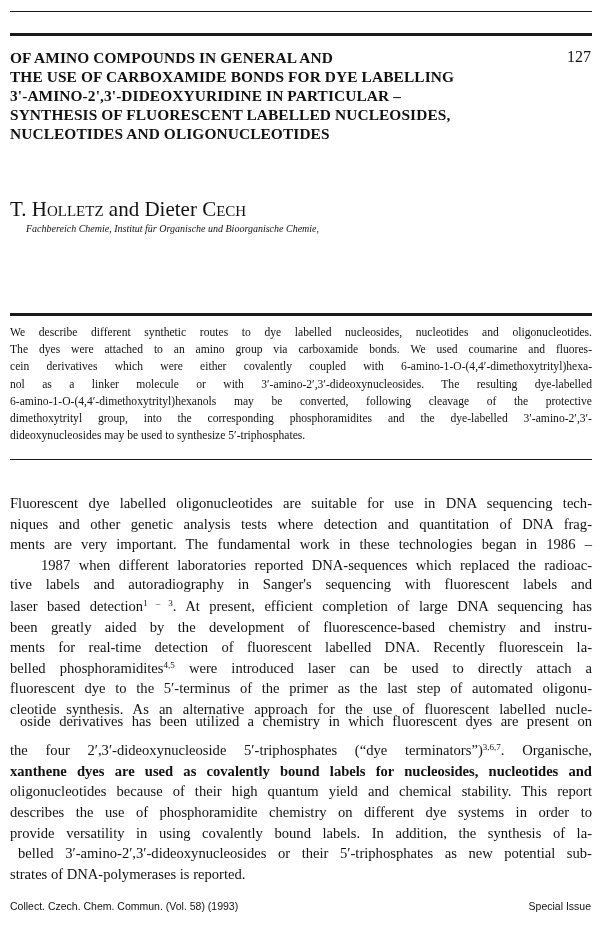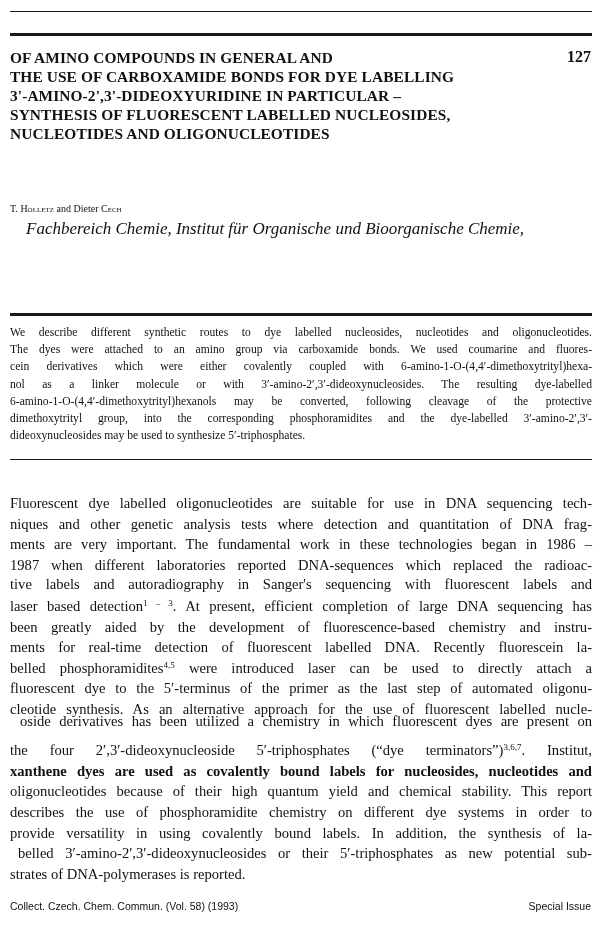--- a/index.html
+++ b/index.html
@@ -1,23 +1,23 @@
 <!DOCTYPE html>
 <html><head>
 <meta charset="utf-8">
 <style>
   html, body { margin: 0; padding: 0; background: #ffffff; }
   body { width: 600px; height: 928px; position: relative; overflow: hidden; color: #111; font-family: "Liberation Serif", serif; }
   .rule { position: absolute; left: 10px; right: 8px; background: #1a1a1a; }
-  .page-num { position: absolute; right: 9px; top: 26px; font-weight: bold; font-size: 16px; margin-top: 22px; }
+  .page-num { position: absolute; right: 9px; top: 26px; font-weight: normal; font-size: 16px; margin-top: 22px; }
   .title { position: absolute; left: 10px; top: 48px; width: 560px; font-weight: bold; font-size: 15.4px; line-height: 19px; letter-spacing: 0.1px; }
   .title div { white-space: nowrap; }
-  .authors { position: absolute; left: 10px; top: 203px; font-size: 10px; }
+  .authors { position: absolute; left: 10px; top: 197px; font-size: 21px; }
   .sc { font-variant: small-caps; }
-  .affil { position: absolute; left: 26px; top: 220px; font-style: italic; font-size: 17px; line-height: 17px; }
+  .affil { position: absolute; left: 26px; top: 220px; font-style: italic; font-size: 10px; line-height: 17px; }
   .affil div { white-space: nowrap; }
   .abstract { position: absolute; left: 10px; width: 582px; font-size: 11.6px; }
   .abstract .ln, .body .ln { position: absolute; left: 0; right: 0; white-space: nowrap; text-align: justify; text-align-last: justify; }
   .abstract .ln.last, .body .ln.last { text-align-last: left; }
   .body { position: absolute; left: 10px; width: 582px; font-size: 14.6px; }
   .footer { position: absolute; top: 900px; font-family: "Liberation Sans", sans-serif; font-size: 10.5px; }
   sup { font-size: 0.62em; line-height: 0; vertical-align: 0.55em; }
 </style>
 </head>
 <body>
@@ -51,30 +51,30 @@
     <div class="ln" style="top: 68.8px;">6-amino-1-O-(4,4′-dimethoxytrityl)hexanols may be converted, following cleavage of the protective</div>
     <div class="ln" style="top: 86px;">dimethoxytrityl group, into the corresponding phosphoramidites and the dye-labelled 3′-amino-2′,3′-</div>
     <div class="ln last" style="top: 103.2px;">dideoxynucleosides may be used to synthesize 5′-triphosphates.</div>
   </div>
 <div class="rule" style="top:459px;height:1px;"></div>
 
 <div class="body" id="body" style="top:495px;">
     <div class="ln" style="top: 0px;"><span>Fluorescent dye labelled oligonucleotides are suitable for use in DNA sequencing tech-</span></div>
     <div class="ln" style="top: 20.6px;"><span>niques and other genetic analysis tests where detection and quantitation of DNA frag-</span></div>
     <div class="ln" style="top: 41.2px;"><span>ments are very important. The fundamental work in these technologies began in 1986 –</span></div>
-    <div class="ln" style="top: 61.8px;"><span>1987 when different laboratories reported DNA-sequences which replaced the radioac-</span></div>
+    <div class="ln" style="top: 61.8px; margin-left: 31px;"><span>1987 when different laboratories reported DNA-sequences which replaced the radioac-</span></div>
     <div class="ln" style="top: 81px;"><span>tive labels and autoradiography in Sanger's sequencing with fluorescent labels and</span></div>
     <div class="ln" style="top: 103px;"><span>laser based detection</span><sup>1 – 3</sup><span>. At present, efficient completion of large DNA sequencing has</span></div>
     <div class="ln" style="top: 123.6px;"><span>been greatly aided by the development of fluorescence-based chemistry and instru-</span></div>
     <div class="ln" style="top: 144.2px;"><span>ments for real-time detection of fluorescent labelled DNA. Recently fluorescein la-</span></div>
     <div class="ln" style="top: 164.8px;"><span>belled phosphoramidites</span><sup>4,5</sup><span> were introduced laser can be used to directly attach a</span></div>
     <div class="ln" style="top: 185.4px;"><span>fluorescent dye to the 5′-terminus of the primer as the last step of automated oligonu-</span></div>
     <div class="ln" style="top: 206px;"><span>cleotide synthesis. As an alternative approach for the use of fluorescent labelled nucle-</span></div>
     <div class="ln" style="top: 218px; margin-left: 10px;"><span>oside derivatives has been utilized a chemistry in which fluorescent dyes are present on</span></div>
-    <div class="ln" style="top: 247.2px;"><span>the four 2′,3′-dideoxynucleoside 5′-triphosphates (“dye terminators”)</span><sup>3,6,7</sup><span>. Institut,</span></div>
+    <div class="ln" style="top: 247.2px;"><span>the four 2′,3′-dideoxynucleoside 5′-triphosphates (“dye terminators”)</span><sup>3,6,7</sup><span>. Organische,</span></div>
     <div class="ln" style="top: 267.8px; font-weight: bold;"><span>xanthene dyes are used as covalently bound labels for nucleosides, nucleotides and</span></div>
     <div class="ln" style="top: 288.4px;"><span>oligonucleotides because of their high quantum yield and chemical stability. This report</span></div>
     <div class="ln" style="top: 309px;"><span>describes the use of phosphoramidite chemistry on different dye systems in order to</span></div>
     <div class="ln" style="top: 329.6px;"><span>provide versatility in using covalently bound labels. In addition, the synthesis of la-</span></div>
     <div class="ln" style="top: 350.2px; margin-left: 8px;"><span>belled 3′-amino-2′,3′-dideoxynucleosides or their 5′-triphosphates as new potential sub-</span></div>
     <div class="ln last" style="top: 370.8px;"><span>strates of DNA-polymerases is reported.</span></div>
   </div>
 
 <div class="footer" style="left:10px;">Collect. Czech. Chem. Commun. (Vol. 58) (1993)</div>
 <div class="footer" style="right:9px;">Special Issue</div>

